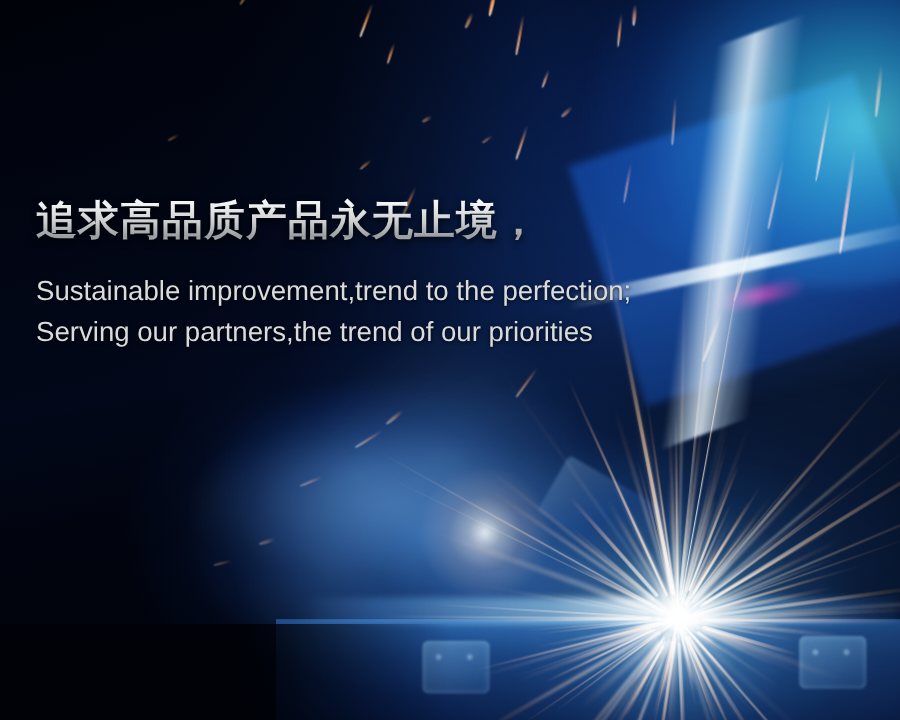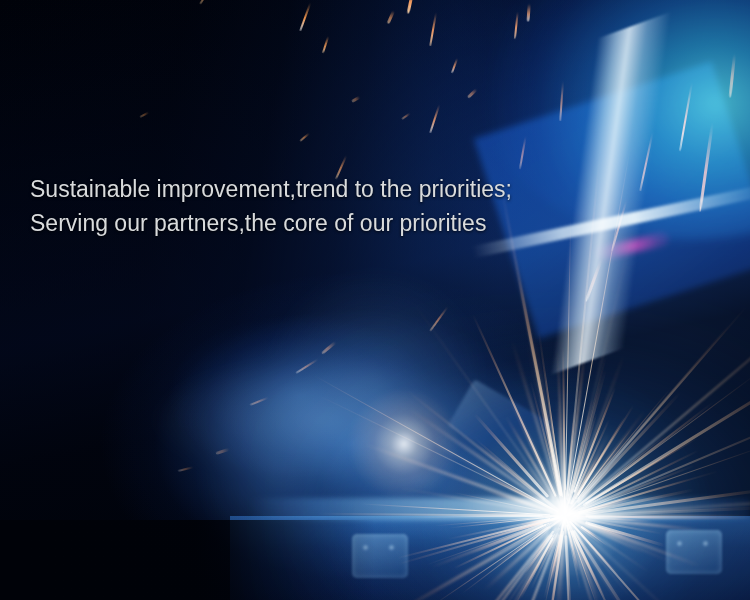--- a/index.html
+++ b/index.html
@@ -452,19 +452,20 @@
       <div class="spark" style="left: 730px; top: 96px; width: 44px; height: 3px; opacity: 0.6; transform: rotate(-84deg); background: linear-gradient(90deg, rgb(255, 217, 160) 0%, rgb(255, 154, 60) 45%, rgba(255, 120, 40, 0) 100%);"></div>
       <div class="spark" style="left: 296px; top: 372px; width: 26px; height: 1.6px; opacity: 0.5; transform: rotate(-32deg); background: linear-gradient(90deg, rgb(255, 255, 255) 0%, rgb(255, 154, 60) 45%, rgba(255, 120, 40, 0) 100%);"></div>
       <div class="spark" style="left: 250px; top: 404px; width: 20px; height: 2.3px; opacity: 0.42; transform: rotate(-22deg); background: linear-gradient(90deg, rgb(255, 217, 160) 0%, rgb(255, 154, 60) 45%, rgba(255, 120, 40, 0) 100%);"></div>
       <div class="spark" style="left: 322px; top: 352px; width: 18px; height: 3px; opacity: 0.45; transform: rotate(-40deg); background: linear-gradient(90deg, rgb(255, 217, 160) 0%, rgb(255, 154, 60) 45%, rgba(255, 120, 40, 0) 100%);"></div>
       <div class="spark" style="left: 430px; top: 330px; width: 30px; height: 1.6px; opacity: 0.55; transform: rotate(-54deg); background: linear-gradient(90deg, rgb(255, 217, 160) 0%, rgb(255, 154, 60) 45%, rgba(255, 120, 40, 0) 100%);"></div>
       <div class="spark" style="left: 178px; top: 470px; width: 16px; height: 2.3px; opacity: 0.3; transform: rotate(-14deg); background: linear-gradient(90deg, rgb(255, 255, 255) 0%, rgb(255, 154, 60) 45%, rgba(255, 120, 40, 0) 100%);"></div>
       <div class="spark" style="left: 216px; top: 452px; width: 14px; height: 3px; opacity: 0.3; transform: rotate(-18deg); background: linear-gradient(90deg, rgb(255, 217, 160) 0%, rgb(255, 154, 60) 45%, rgba(255, 120, 40, 0) 100%);"></div>
     </div>
 
   <div class="copy">
+    <div class="cn-line">追求高品质产品永无止境，</div>
     <div class="en-block">
-      <div class="en-line">Sustainable improvement,trend to the priorities;</div>
-      <div class="en-line">Serving our partners,the core of our priorities</div>
+      <div class="en-line">Sustainable improvement,trend to the perfection;</div>
+      <div class="en-line">Serving our partners,the trend of our priorities</div>
     </div>
   </div>
 
 </div>
 
 </body></html>

